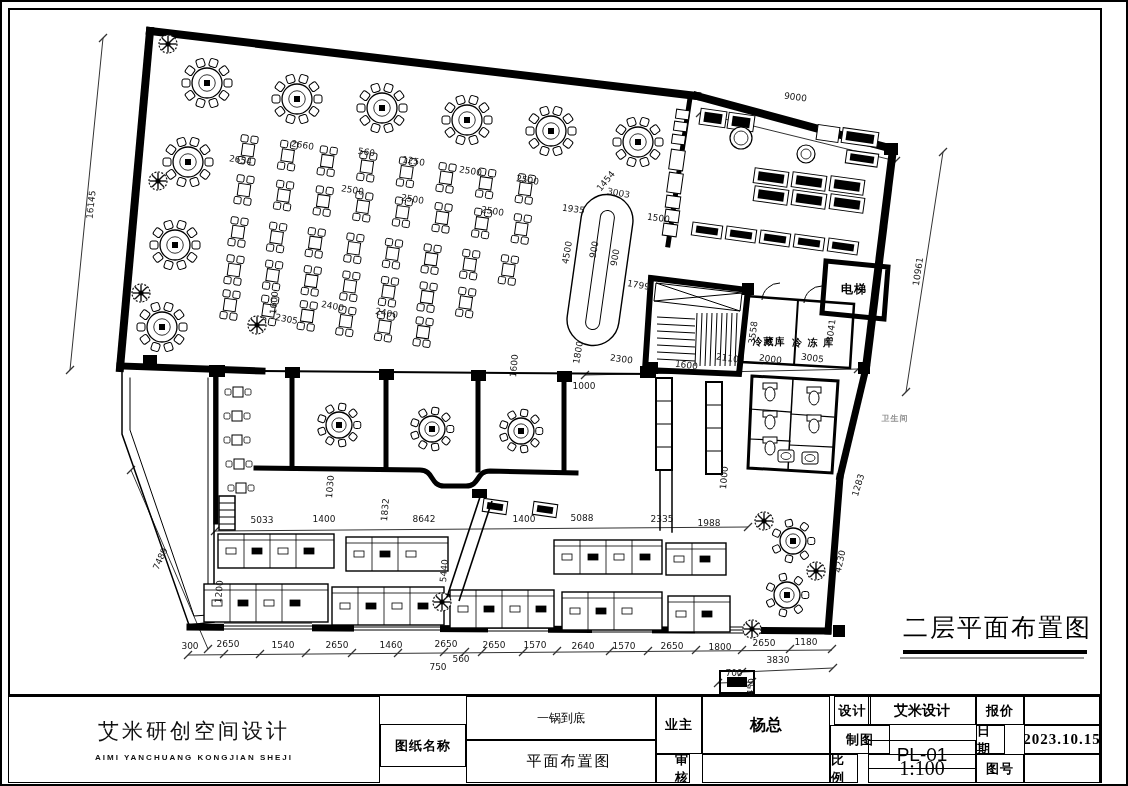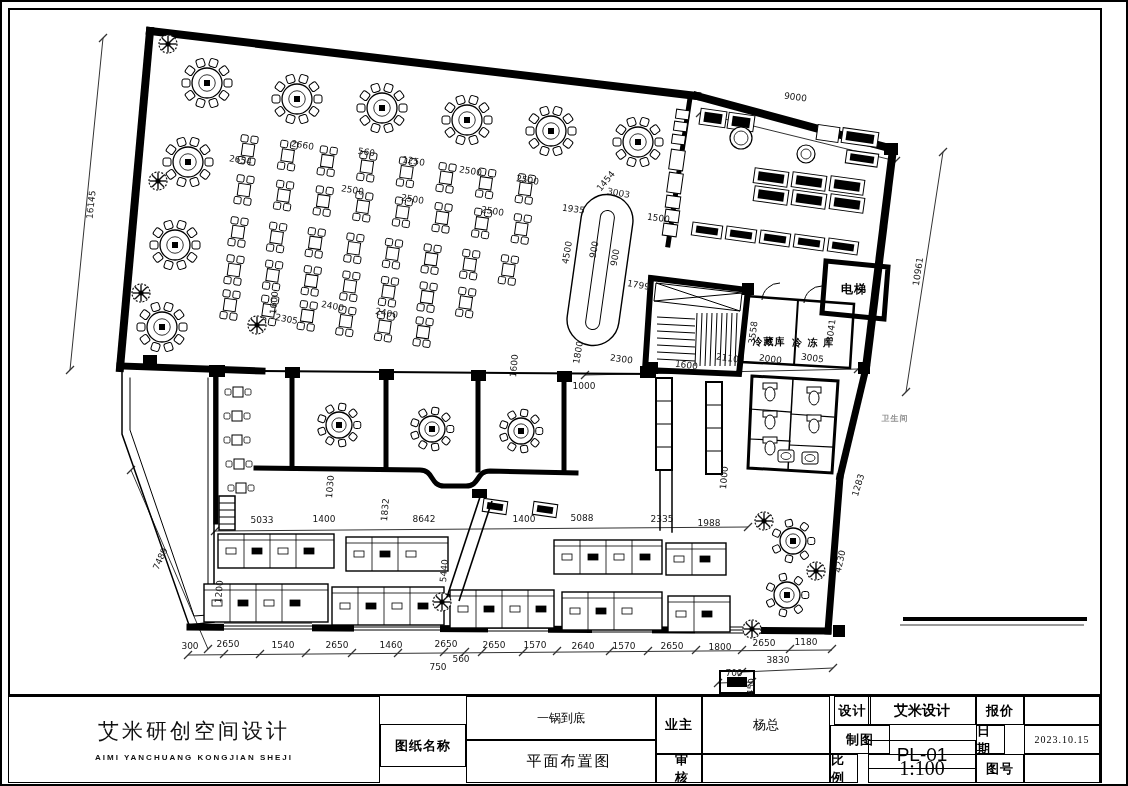--- a/index.html
+++ b/index.html
@@ -14,25 +14,25 @@
   .plan-title .u1{height:4px;background:#000;margin-top:6px;width:184px;}
   .plan-title .u2{height:2px;background:#9a9a9a;margin-top:3px;width:184px;margin-left:-3px;}
   .titleblock{position:absolute;left:8px;top:694px;width:1092px;height:87px;border-top:2px solid #000;background:#fff;}
   .cell{position:absolute;border:1px solid #000;box-sizing:border-box;display:flex;align-items:center;justify-content:center;overflow:hidden;}
   .lab{font-weight:bold;font-size:13px;letter-spacing:1px;}
   .company-cell{flex-direction:column;}
   .company-cn{font-size:21px;letter-spacing:3px;color:#111;}
   .company-py{font-size:8px;font-weight:bold;letter-spacing:2px;margin-top:8px;color:#111;}
   .val-project{font-size:12px;font-weight:normal;}
   .val-sheet{font-size:15px;letter-spacing:2px;padding-left:16px;}
-  .val-owner{font-size:13px;font-weight:normal;}
+  .val-owner{font-size:16px;font-weight:bold;}
   .val-design{font-size:14px;font-weight:bold;}
   .val-draft{font-size:19px;font-family:"Liberation Sans",sans-serif;}
   .val-scale{font-size:20px;font-family:"Liberation Serif",serif;}
-  .val-date{font-size:10px;font-family:"Liberation Serif",serif;letter-spacing:1px;}
+  .val-date{font-size:15px;font-family:"Liberation Serif",serif;letter-spacing:1px;font-weight:bold;}
 </style>
 </head>
 <body>
 
 <svg id="plan-svg" viewBox="0 0 1128 694">
     <g>
       <line x1="700" y1="113" x2="896" y2="161" stroke="#333" stroke-width="1"></line>
       <line x1="943" y1="152" x2="906" y2="392" stroke="#333" stroke-width="1"></line>
       <line x1="103" y1="38" x2="70" y2="370" stroke="#333" stroke-width="1"></line>
       <line x1="131" y1="470" x2="208" y2="649" stroke="#333" stroke-width="1"></line>
@@ -873,34 +873,35 @@
       <text x="769" y="345" text-anchor="middle" fill="#000" style="font-size:10px;font-weight:bold;letter-spacing:1px;">冷藏库</text>
       <text x="813" y="346" text-anchor="middle" fill="#000" style="font-size:10px;font-weight:bold;letter-spacing:1px;">冷 冻 库</text>
       <text x="895" y="421" text-anchor="middle" fill="#8f8f8f" style="font-size:8px;font-weight:bold;letter-spacing:1px;">卫生间</text>
     </g>
   </svg>
 
 <div class="outer-border"></div>
 <div class="frame"></div>
 
 <div class="plan-title">
+  <div class="t">二层平面布置图</div>
   <div class="u1"></div>
   <div class="u2"></div>
 </div>
 
 <div class="titleblock">
   <div class="cell company-cell" style="left:0;top:0;width:372px;height:87px;">
     <div class="company-cn">艾米研创空间设计</div>
     <div class="company-py">AIMI YANCHUANG KONGJIAN SHEJI</div>
   </div>
   <div class="cell lab" style="left:372px;top:28px;width:86px;height:43px;">图纸名称</div>
   <div class="cell val-project" style="left:458px;top:0;width:190px;height:44px;">一锅到底</div>
   <div class="cell val-sheet" style="left:458px;top:44px;width:190px;height:43px;">平面布置图</div>
   <div class="cell lab" style="left:648px;top:0;width:46px;height:58px;">业主</div>
-  <div class="cell lab" style="left:648px;top:58px;width:46px;height:29px;padding-left:18px;">审核</div>
+  <div class="cell lab" style="left:648px;top:58px;width:34px;height:29px;padding-left:18px;">审核</div>
   <div class="cell val-owner" style="left:694px;top:0;width:128px;height:58px;">杨总</div>
   <div class="cell" style="left:694px;top:58px;width:128px;height:29px;"></div>
   <div class="cell lab" style="left:826px;top:0;width:37px;height:29px;">设计</div>
   <div class="cell lab" style="left:822px;top:29px;width:60px;height:29px;">制图</div>
   <div class="cell lab" style="left:822px;top:58px;width:28px;height:29px;">比例</div>
   <div class="cell val-design" style="left:860px;top:0;width:108px;height:29px;">艾米设计</div>
   <div class="cell val-draft" style="left:860px;top:44px;width:108px;height:29px;">PL-01</div>
   <div class="cell val-scale" style="left:860px;top:58px;width:108px;height:29px;">1:100</div>
   <div class="cell lab" style="left:968px;top:0;width:48px;height:29px;">报价</div>
   <div class="cell lab" style="left:968px;top:29px;width:29px;height:29px;">日期</div>

